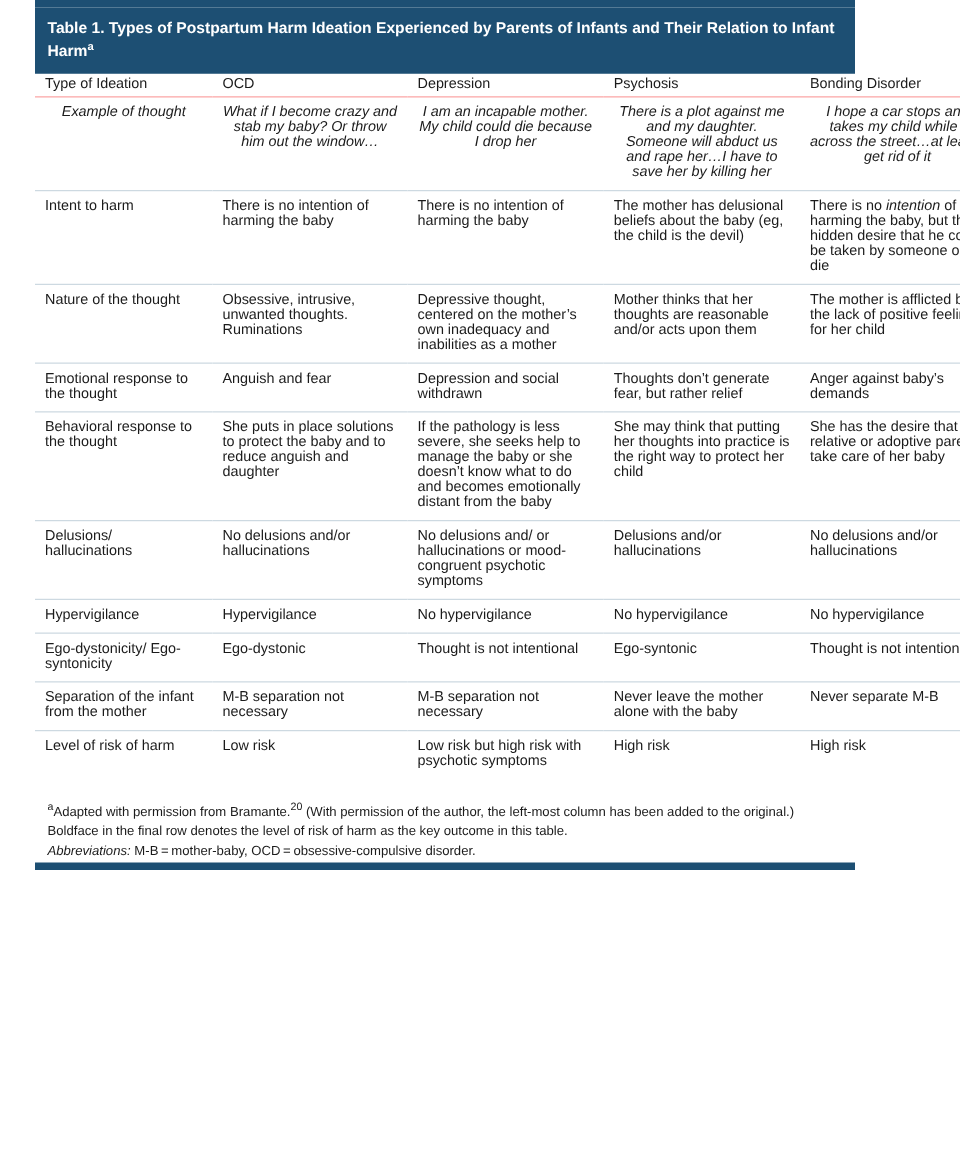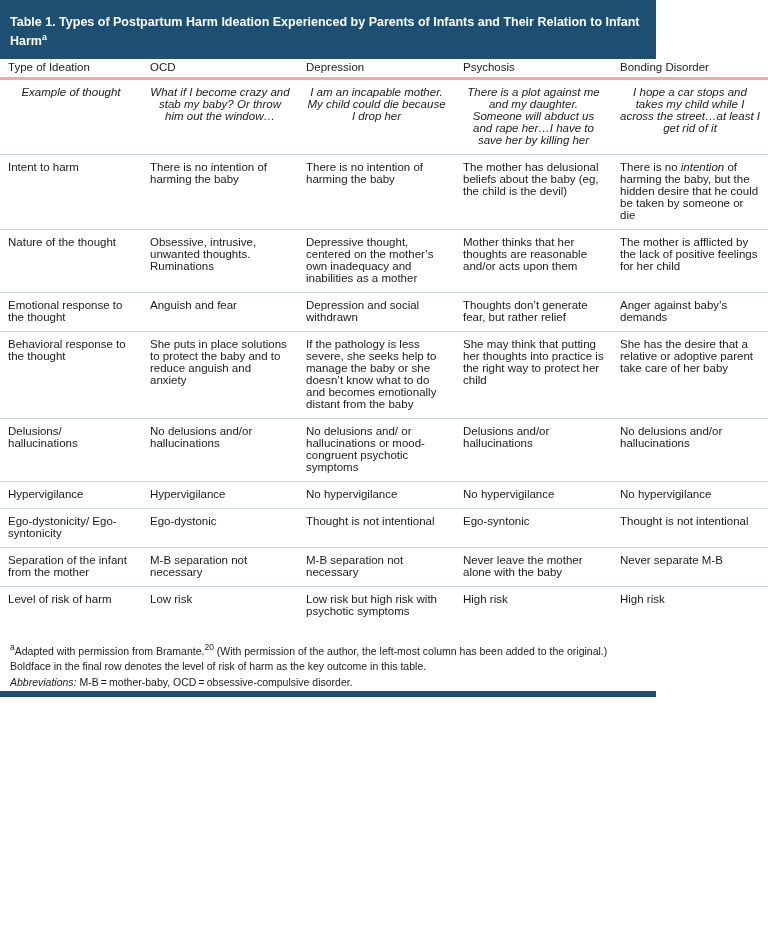--- a/index.html
+++ b/index.html
@@ -12,20 +12,21 @@
     height: 939px;
     font-family: "Liberation Sans", sans-serif;
     color: #1b1b1b;
     overflow: hidden;
   }
   .table-wrap {
     width: 656px;
     box-sizing: border-box;
     border-top: 6px solid #1d4f73;
     border-bottom: 6px solid #1d4f73;
+    margin-left: 28px;
   }
   .title-bar {
     background: #1d4f73;
     color: #ffffff;
     font-weight: bold;
     font-size: 12.5px;
     line-height: 1.35;
     padding: 8px 10px 9px 10px;
     box-sizing: border-box;
   }
@@ -53,21 +54,21 @@
     padding-top: 4px;
     padding-bottom: 2px;
   }
   .disorder-span {
     text-align: center;
     border-bottom: 1px solid #9fb3c1;
     padding-bottom: 2px;
     font-size: 11.5px;
   }
   tr.head-row td {
-    border-bottom: 3px solid #fca5a5;
+    border-bottom: 1px solid #fca5a5;
     padding-bottom: 4px;
     padding-top: 2px;
   }
   tr.head-row td.colhead {
     text-align: left;
   }
   .rowlabel { }
   .italic { font-style: italic; }
   .bold { font-weight: bold; }
   tr.band td {
@@ -138,21 +139,21 @@
         </tr>
         <tr class="band">
           <td class="rowlabel">Emotional response to the thought</td>
           <td class="">Anguish and fear</td>
           <td class="">Depression and social withdrawn</td>
           <td class="">Thoughts don’t generate fear, but rather relief</td>
           <td class="">Anger against baby’s demands</td>
         </tr>
         <tr class="band">
           <td class="rowlabel">Behavioral response to the thought</td>
-          <td class="">She puts in place solutions to protect the baby and to reduce anguish and anxiety</td>
+          <td class="">She puts in place solutions to protect the baby and to reduce anguish and daughter</td>
           <td class="">If the pathology is less severe, she seeks help to manage the baby or she doesn’t know what to do and becomes emotionally distant from the baby</td>
           <td class="">She may think that putting her thoughts into practice is the right way to protect her child</td>
           <td class="">She has the desire that a relative or adoptive parent take care of her baby</td>
         </tr>
         <tr class="band">
           <td class="rowlabel">Delusions/ hallucinations</td>
           <td class="">No delusions and/or hallucinations</td>
           <td class="">No delusions and/ or hallucinations or mood-congruent psychotic symptoms</td>
           <td class="">Delusions and/or hallucinations</td>
           <td class="">No delusions and/or hallucinations</td>

